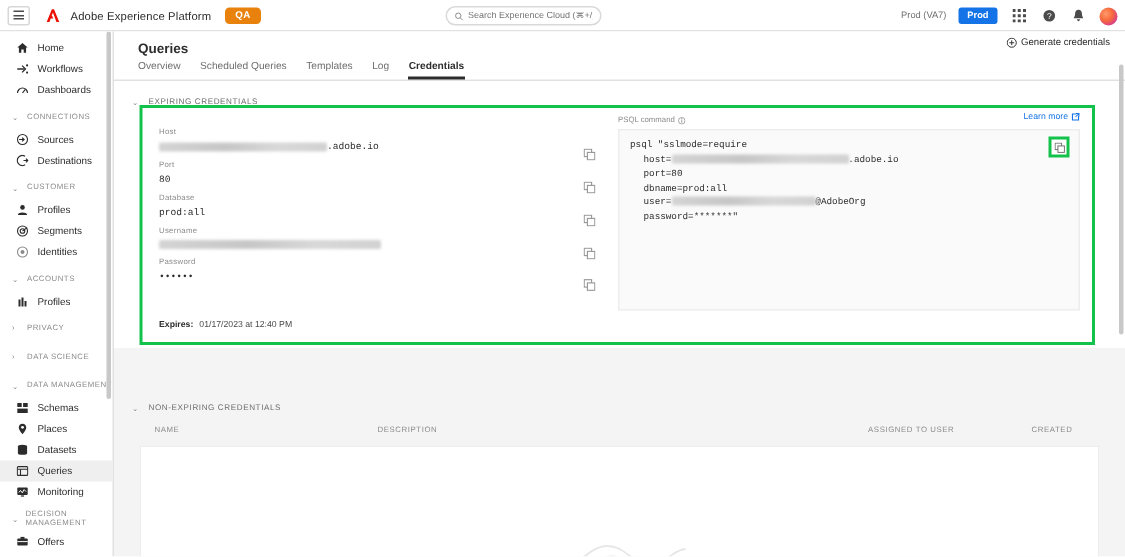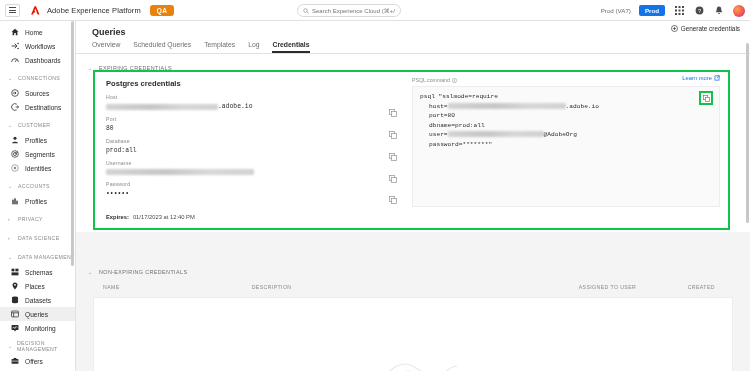--- a/index.html
+++ b/index.html
@@ -468,21 +468,20 @@
     <span>Generate credentials</span>
   </div>
 
   <div class="section-hdr" style="position:absolute;top:40px;left:2px;">
     <span class="chev">⌄</span>
     <span>EXPIRING CREDENTIALS</span>
   </div>
 
   <div class="cred-card">
     <div class="cred-left">
-      <div class="cred-title">Postgres credentials</div>
       <div id="field-list">
           <div class="field">
             <div class="f-label">Host</div>
             <div class="f-value">
               <span class="redact" style="width: 112px;"></span>
               <span>.adobe.io</span>
             </div>
             <div class="copy-btn"><svg width="8" height="8" viewBox="0 0 12 12">
                 <rect x="0.7" y="0.7" width="7.4" height="7.4" stroke="#959595" stroke-width="1.1" fill="none"></rect>
                 <rect x="3.9" y="3.9" width="7.4" height="7.4" stroke="#959595" stroke-width="1.1" fill="#fff"></rect>

